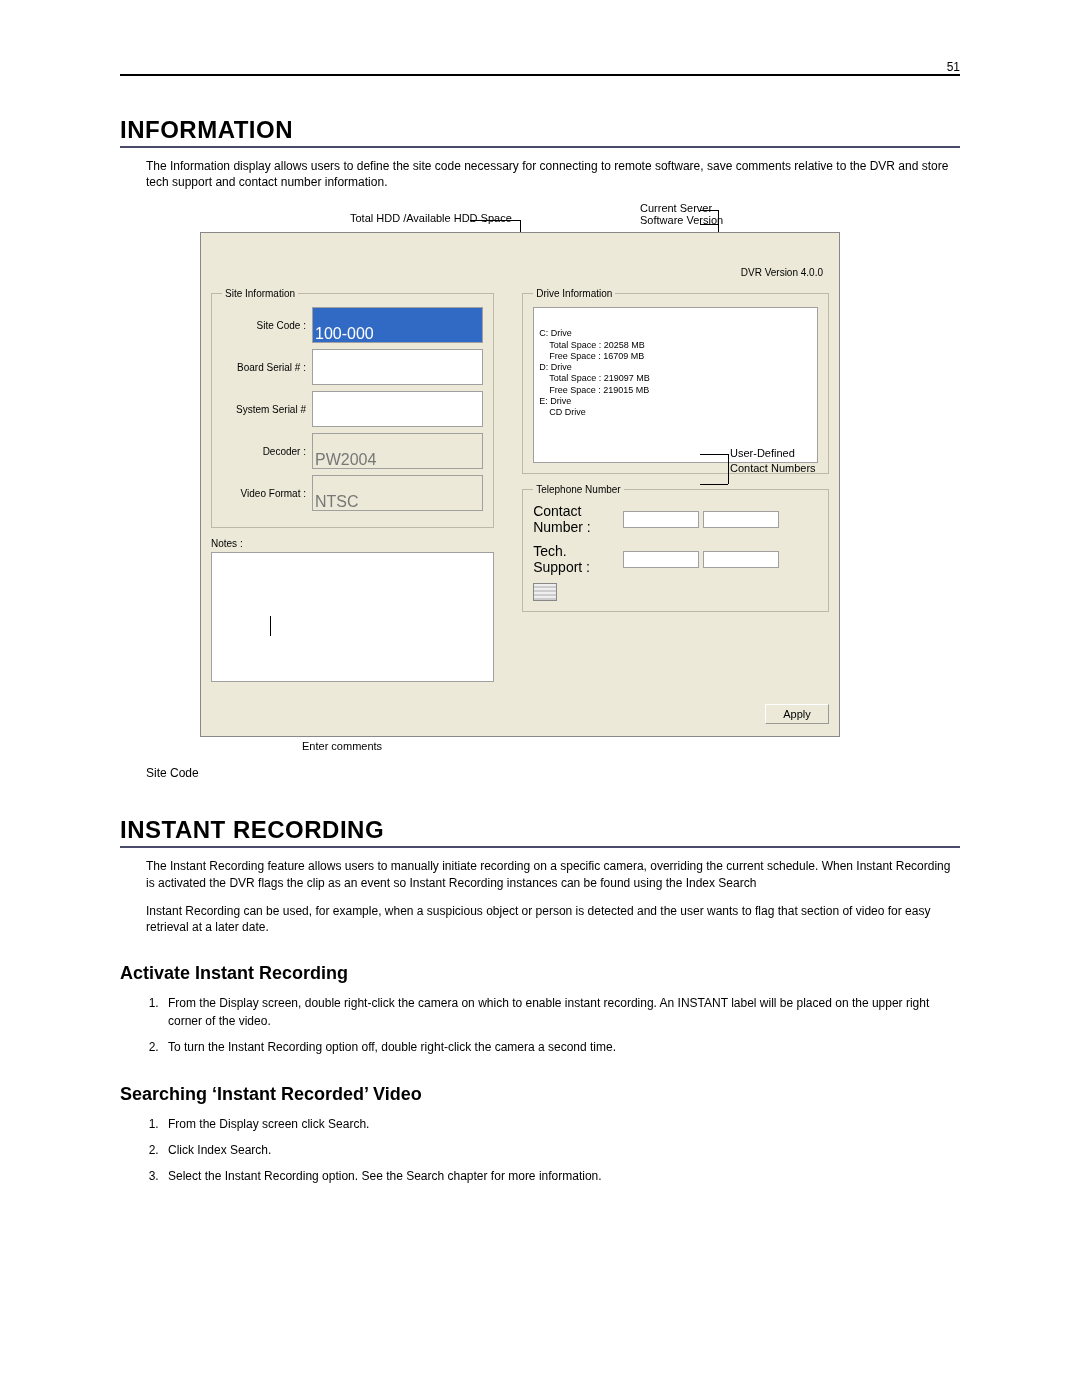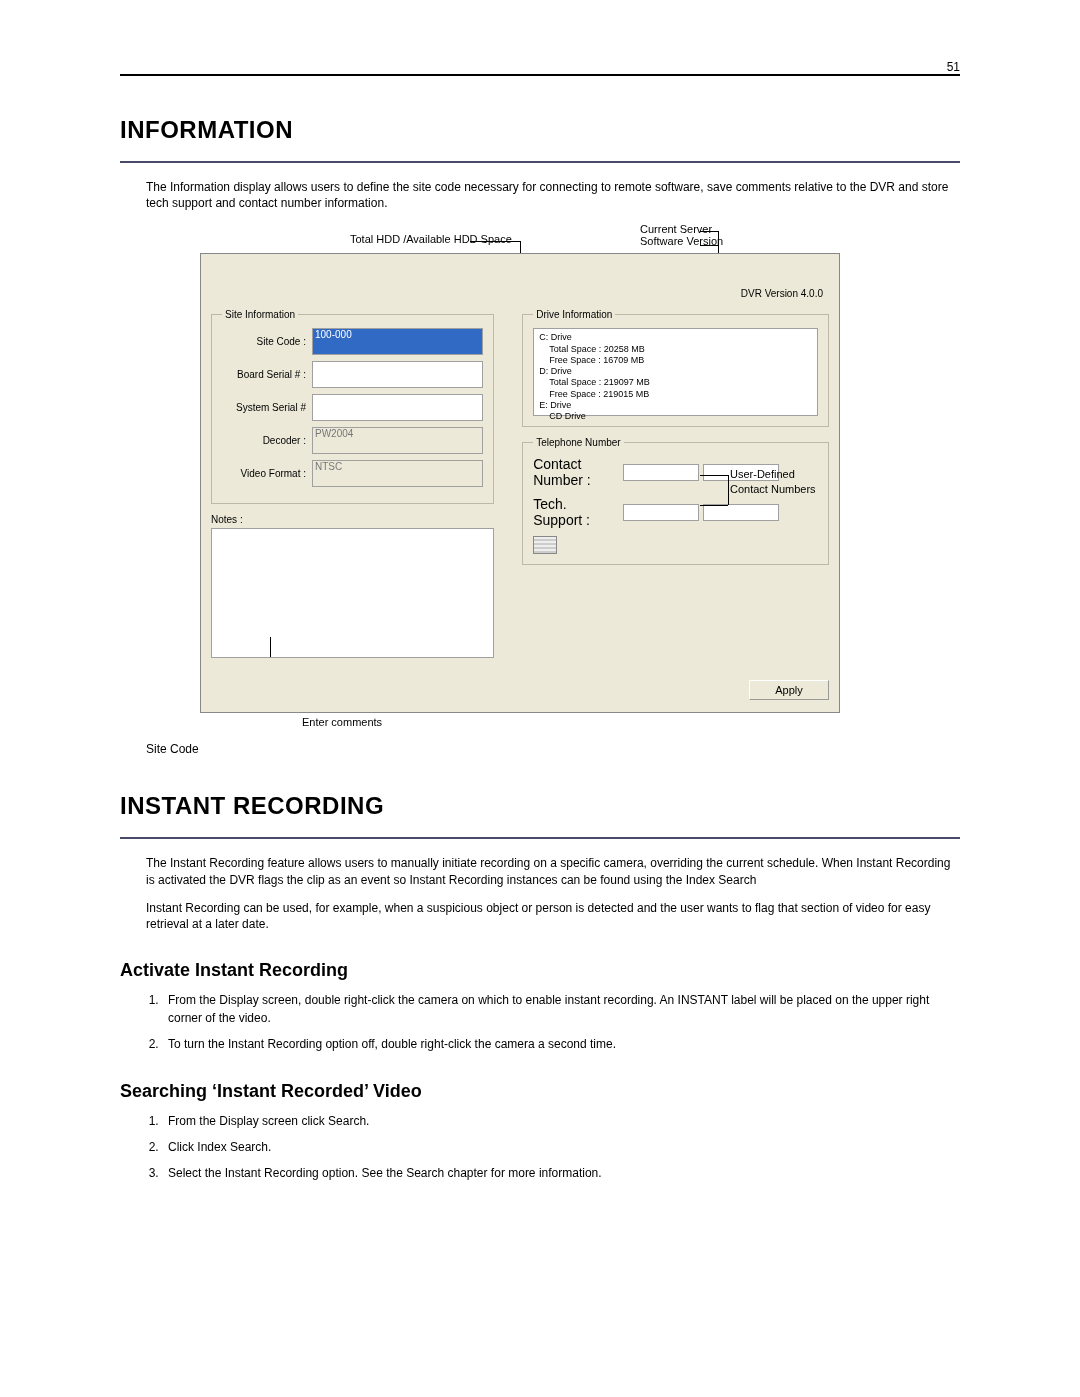--- a/index.html
+++ b/index.html
@@ -21,22 +21,22 @@
     text-align: right;
     font-size: 12px;
     border-bottom: 2px solid #000;
     margin-bottom: 40px;
   }
   h1 {
     font-size: 24px;
     font-weight: bold;
     letter-spacing: 0.5px;
     border-bottom: 2px solid #4a4a6a;
-    padding-bottom: 17px;
-    margin-bottom: 16px;
+    padding-bottom: 2px;
+    margin-bottom: 10px;
   }
   h2 {
     font-size: 18px;
     font-weight: bold;
     margin-top: 28px;
     margin-bottom: 10px;
   }
   .intro {
     font-size: 12px;
     line-height: 1.35;
@@ -72,53 +72,53 @@
     margin-bottom: 10px;
   }
   legend { font-size: 10px; padding: 0 3px; }
   .row { display: flex; align-items: center; margin-bottom: 6px; }
   .row label { width: 84px; text-align: right; margin-right: 6px; font-size: 10px; }
   .txt {
     flex: 1;
     height: 27px;
     background: #fff;
     border: 1px solid #a0a0a0;
-    font-size: 10px;
-    padding: 0 2px;
+    font-size: 16px;
+    padding: 17px 2px;
   }
   .txt.sel { background: #316ac5; color: #fff; }
   .txt.ro { background: #ece9d8; color: #777; }
   .notes-label { font-size: 10px; margin: 4px 0 3px 0; display: block; }
   .notes {
     width: 100%;
     height: 130px;
     background: #fff;
     border: 1px solid #a0a0a0;
   }
   .drive-box {
     background: #fff;
     border: 1px solid #a0a0a0;
-    height: 88px;
-    padding: 3px 5px;
+    height: 156px;
+    padding: 20px 5px;
     font-size: 9px;
     line-height: 1.25;
   }
   .drive-box .ind { margin-left: 10px; }
   .phone-row { display: flex; align-items: center; margin-bottom: 8px; gap: 4px; font-size: 14px; }
   .phone-row label { width: 86px; text-align: left; }
   .pfield { width: 76px; height: 17px; background: #fff; border: 1px solid #a0a0a0; }
   .kbd-icon {
     width: 24px; height: 18px;
     border: 1px solid #888;
     background: repeating-linear-gradient(0deg,#ccc,#ccc 2px,#eee 2px,#eee 4px);
     margin-top: 4px;
   }
   .apply-row { text-align: right; margin-top: 22px; }
   .apply-btn {
-    width: 80px; height: 20px;
+    width: 64px; height: 20px;
     font-size: 11px;
     background: #ece9d8;
     border: 1px solid #999;
     border-top-color: #fff;
     border-left-color: #fff;
   }
   .callout-side {
     position: absolute;
     left: 530px;
     top: 244px;

